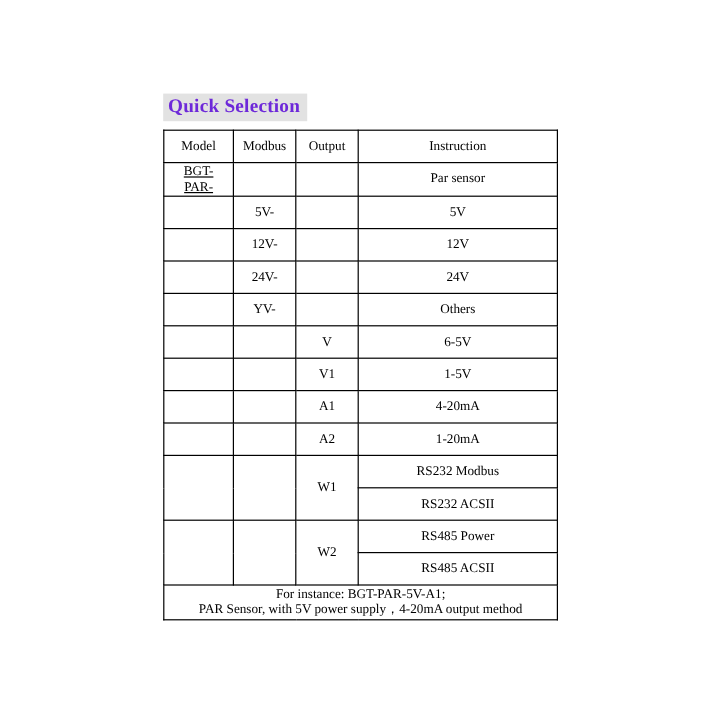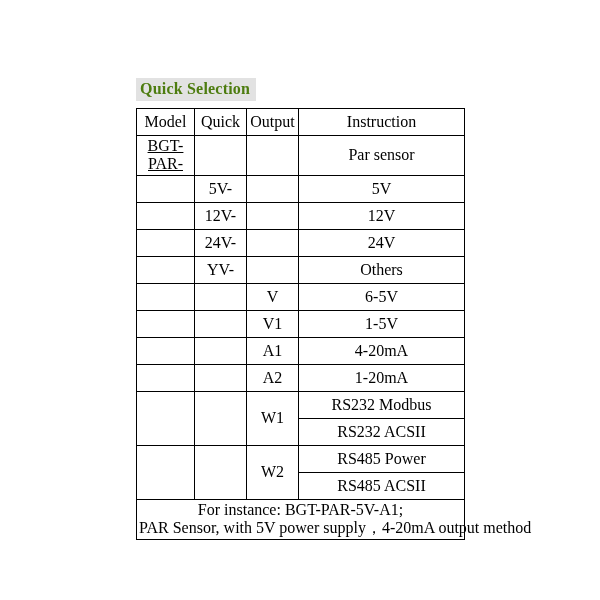--- a/index.html
+++ b/index.html
@@ -25,33 +25,33 @@
   .title-bar {
     display: inline-block;
     background: #e2e2e2;
     padding: 2px 6px 3px 4px;
     margin-bottom: 7px;
   }
   .title-bar .title-text {
     font-family: "Liberation Serif", serif;
     font-weight: bold;
     font-size: 16px;
-    color: #4d7c0f;
+    color: #6d28d9;
     letter-spacing: 0.2px;
   }
   table.spec {
     border-collapse: collapse;
     width: 328px;
     table-layout: fixed;
     background: #ffffff;
   }
   table.spec td {
     border: 1px solid #000000;
     font-family: "Liberation Serif", serif;
-    font-size: 16px;
+    font-size: 11px;
     color: #000000;
     text-align: center;
     vertical-align: middle;
     height: 24px;
     padding: 1px 2px;
     line-height: 1.15;
   }
   td.head {
     font-size: 12.5px;
   }
@@ -87,21 +87,21 @@
     <table class="spec">
       <colgroup>
         <col class="c1">
           <col class="c2">
           <col class="c3">
           <col class="c4">
       </colgroup>
       <tbody>
         <tr>
           <td class="head">Model</td>
-          <td class="head">Quick</td>
+          <td class="head">Modbus</td>
           <td class="head">Output</td>
           <td class="head">Instruction</td>
         </tr>
 
         <tr>
           <td class="model-cell">
             <span>BGT-</span><br>
             <span>PAR-</span>
           </td>
           <td></td>

